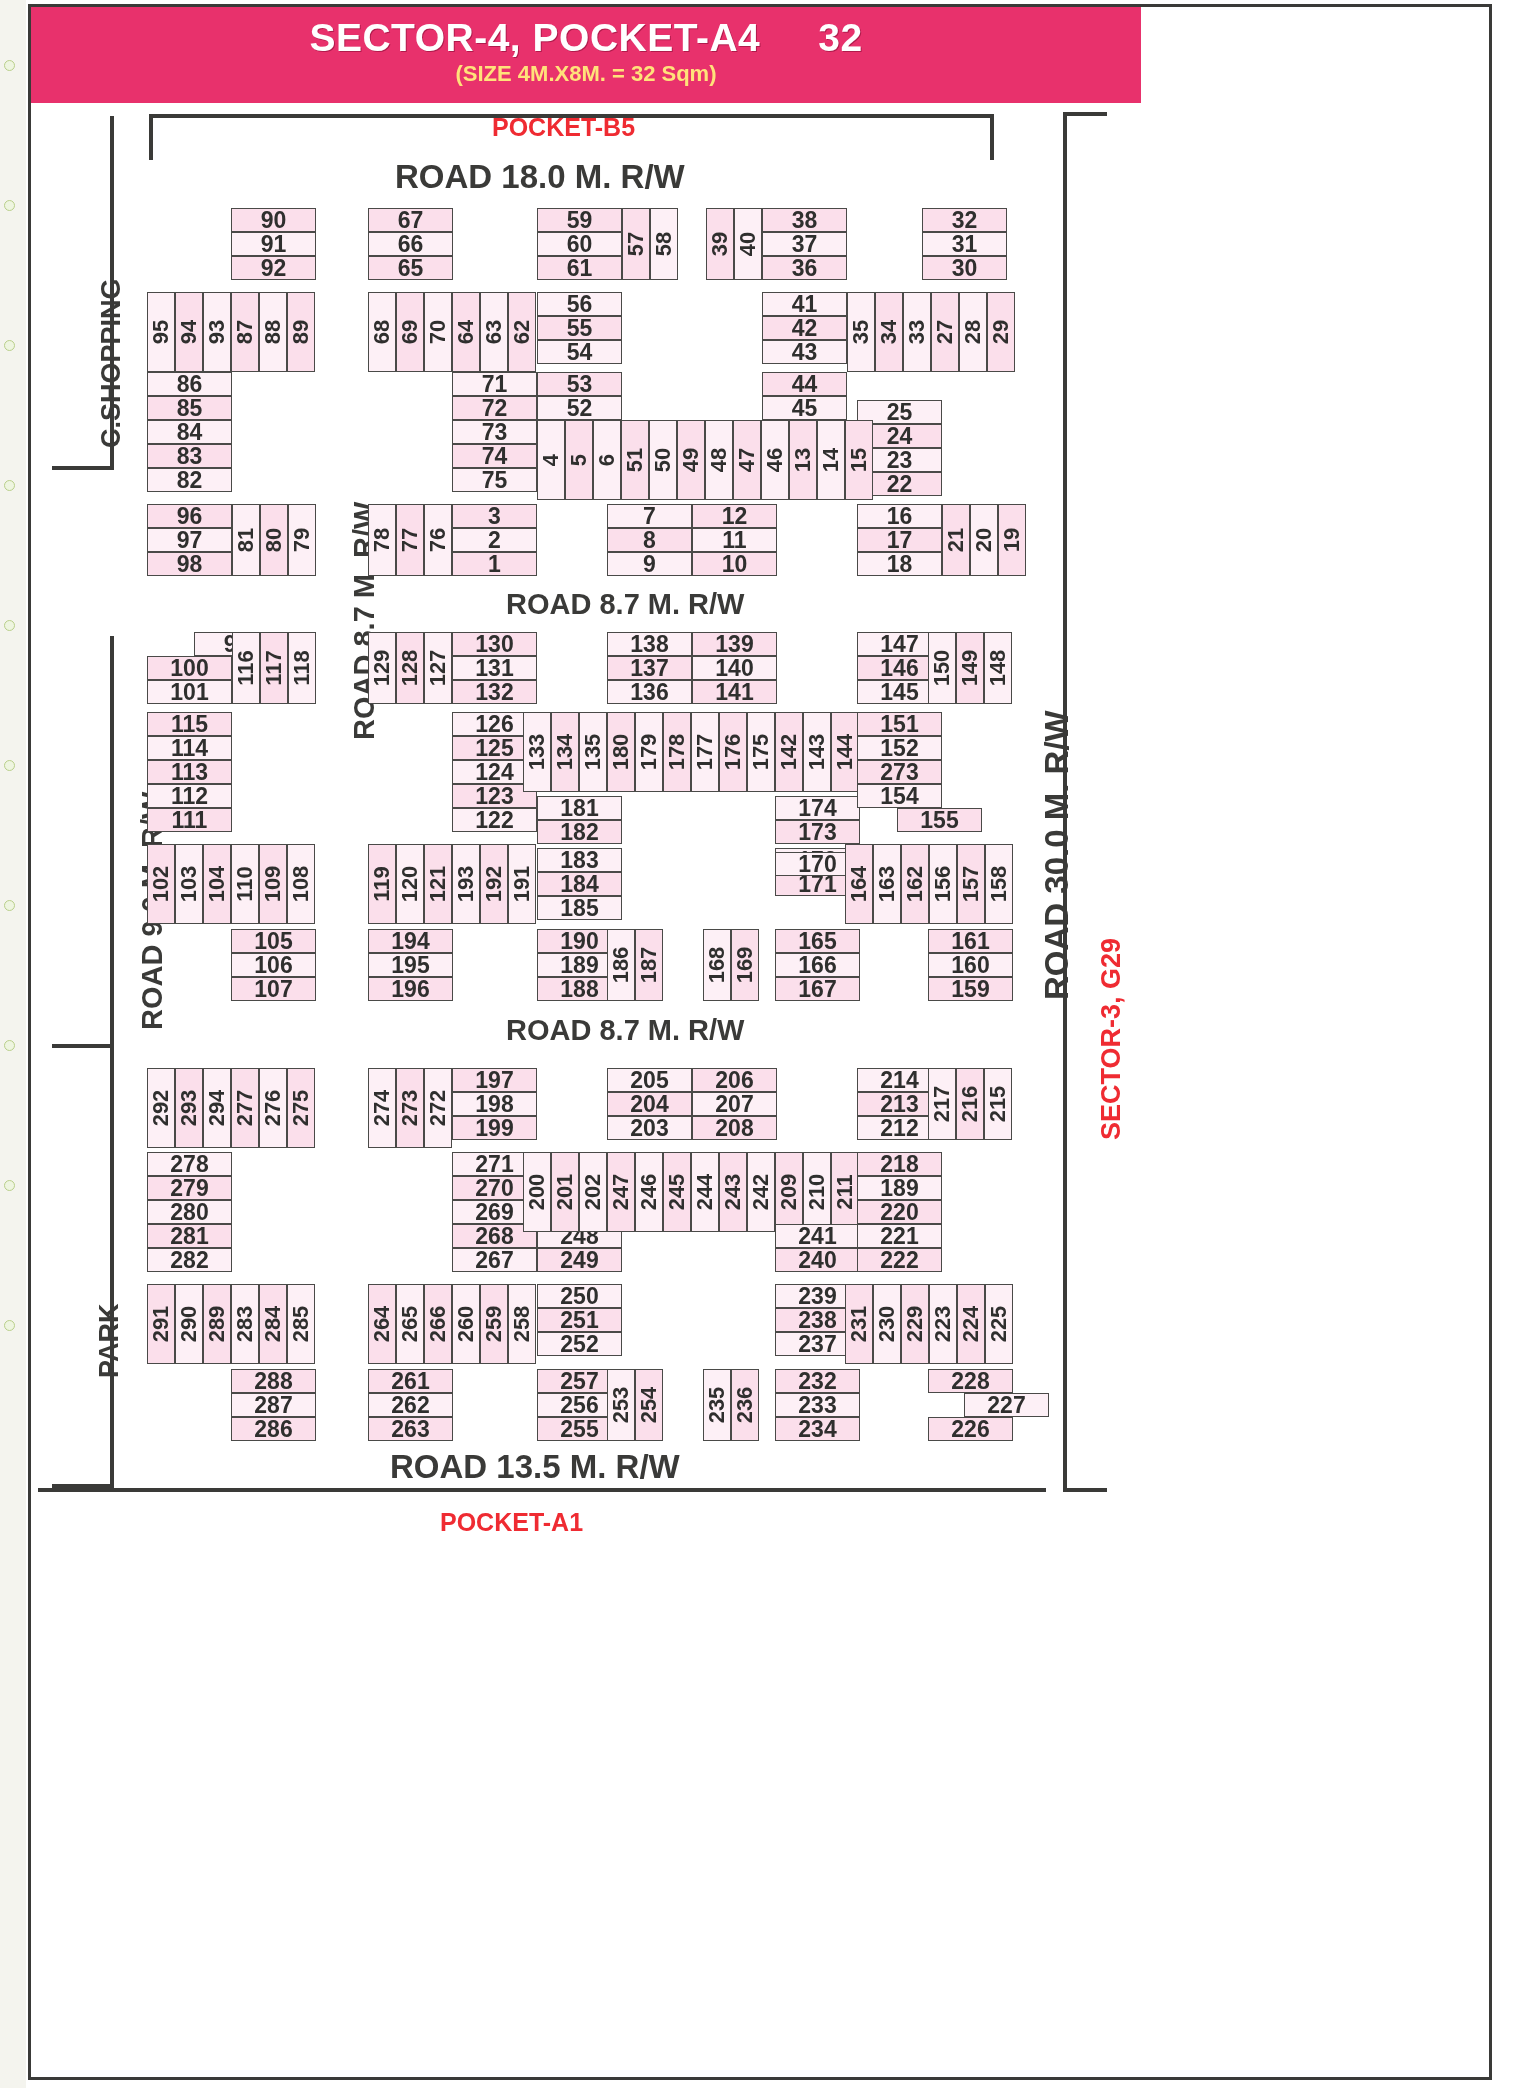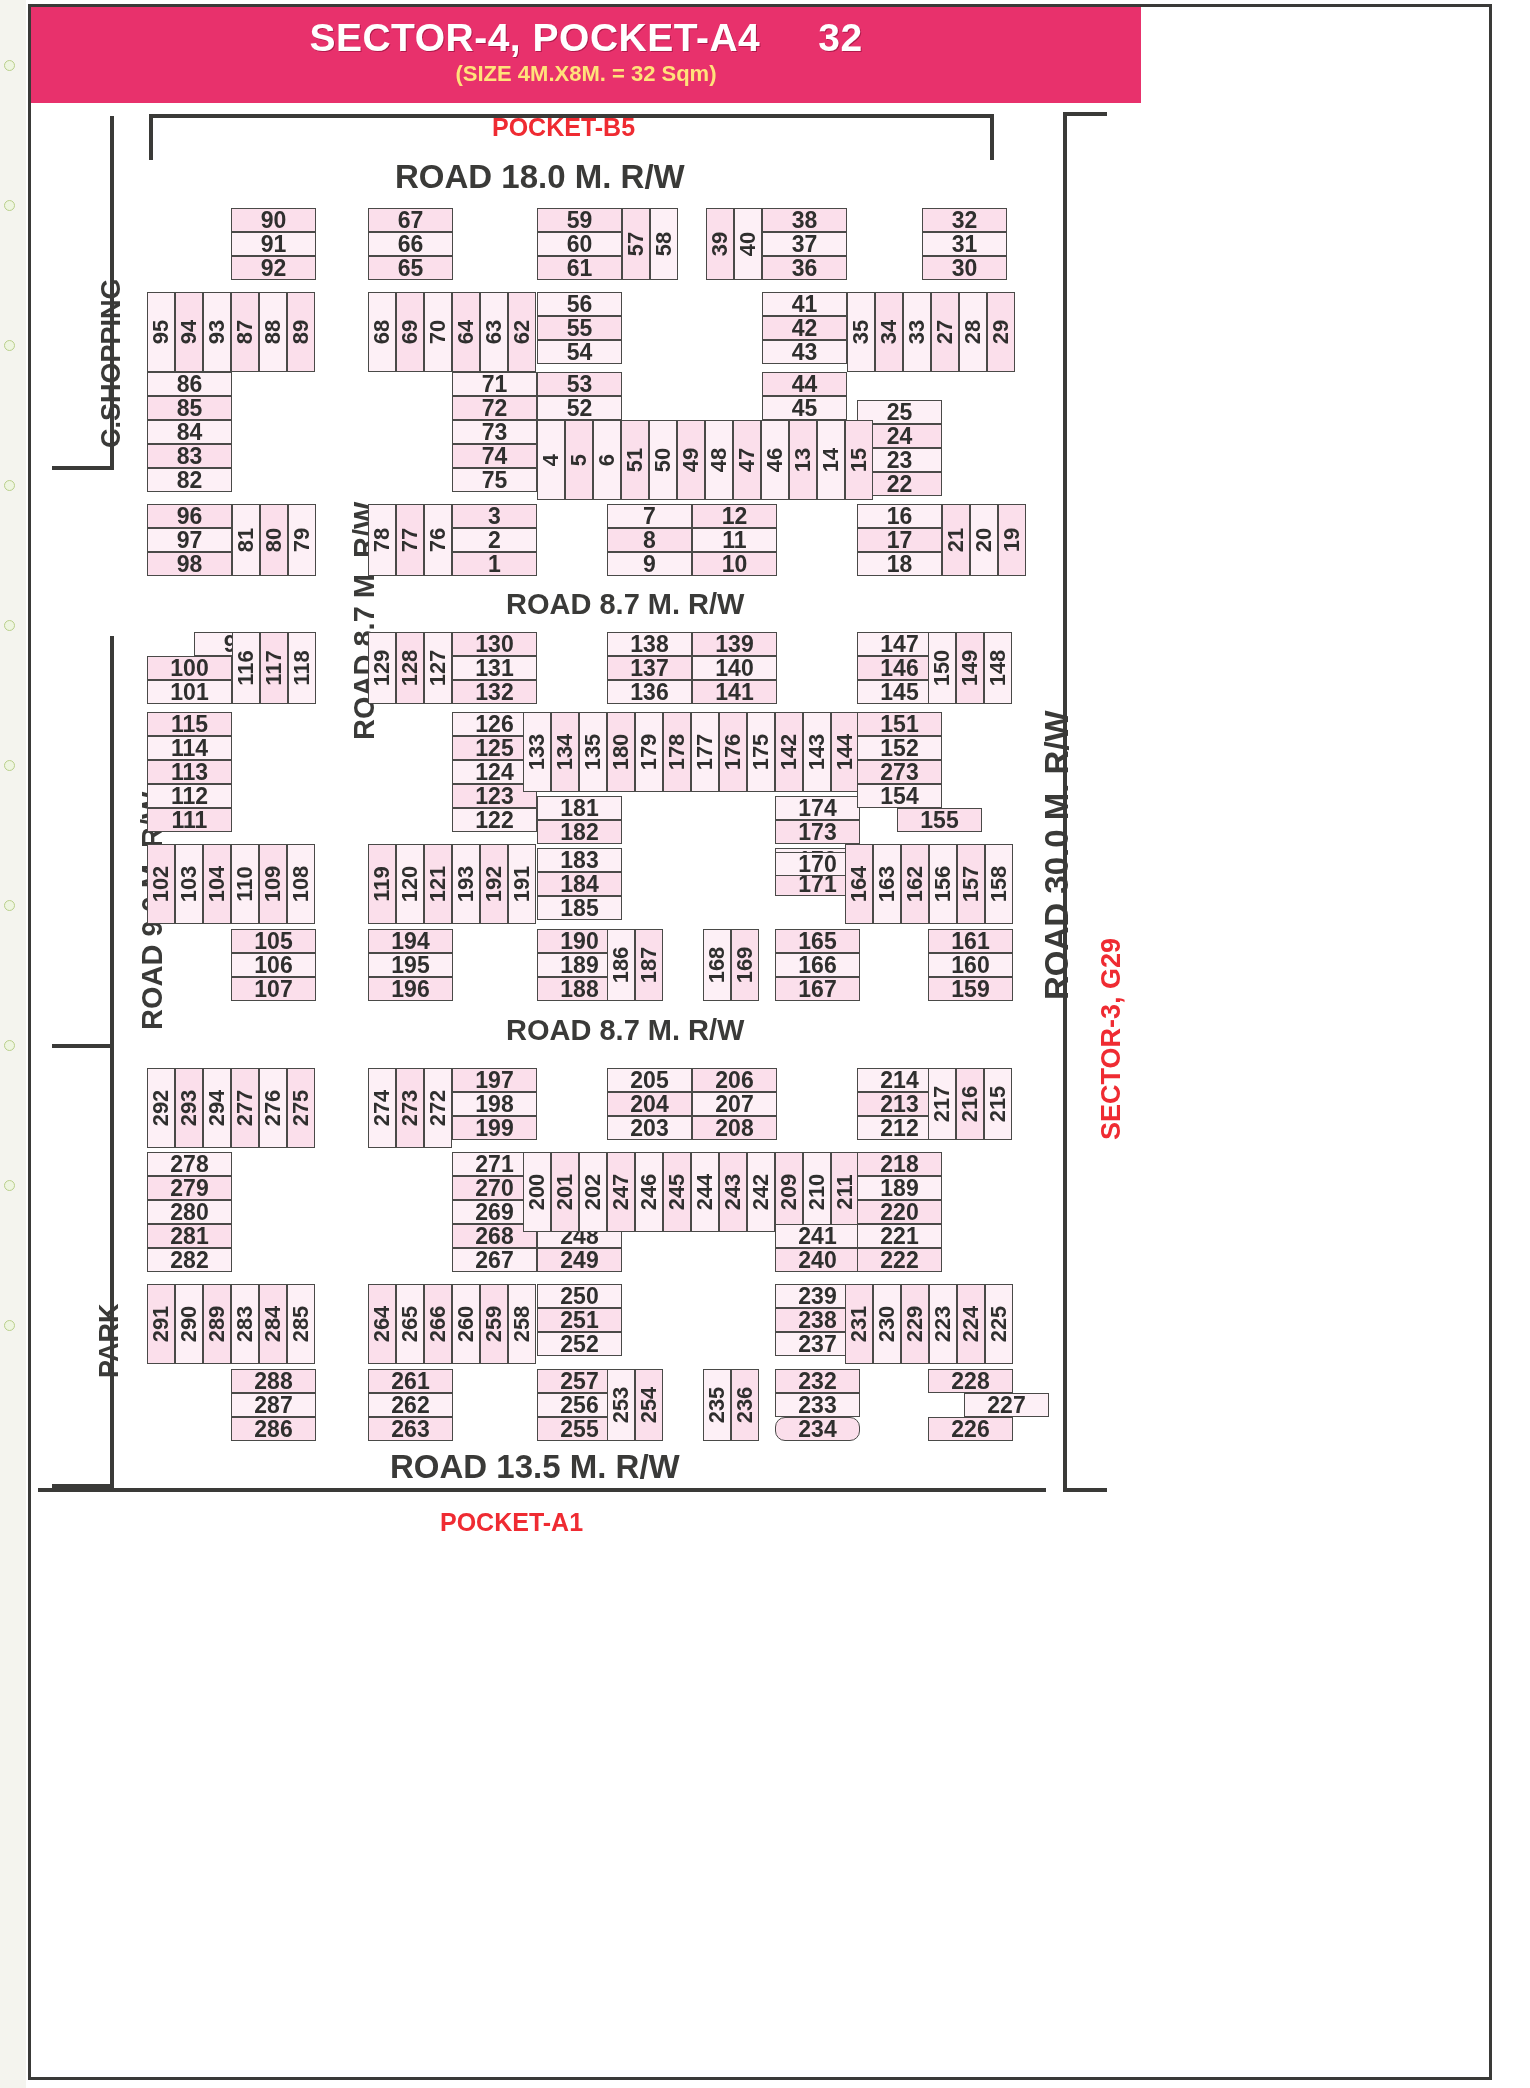--- a/index.html
+++ b/index.html
@@ -943,21 +943,21 @@
     </div>
     <div class="plot h alt" style="left:775px;top:1332px;width:85px;height:24px;">
       <span>237</span>
     </div>
     <div class="plot h" style="left:775px;top:1369px;width:85px;height:24px;">
       <span>232</span>
     </div>
     <div class="plot h alt" style="left:775px;top:1393px;width:85px;height:24px;">
       <span>233</span>
     </div>
-    <div class="plot h" style="left:775px;top:1417px;width:85px;height:24px;border-radius:10px;">
+    <div class="plot h" style="left:775px;top:1417px;width:85px;height:24px;">
       <span>234</span>
     </div>
     <div class="plot v alt" style="left:703px;top:1369px;width:28px;height:72px;">
       <span>235</span>
     </div>
     <div class="plot v" style="left:731px;top:1369px;width:28px;height:72px;">
       <span>236</span>
     </div>
     <div class="plot h alt" style="left:857px;top:1068px;width:85px;height:24px;">
       <span>214</span>

